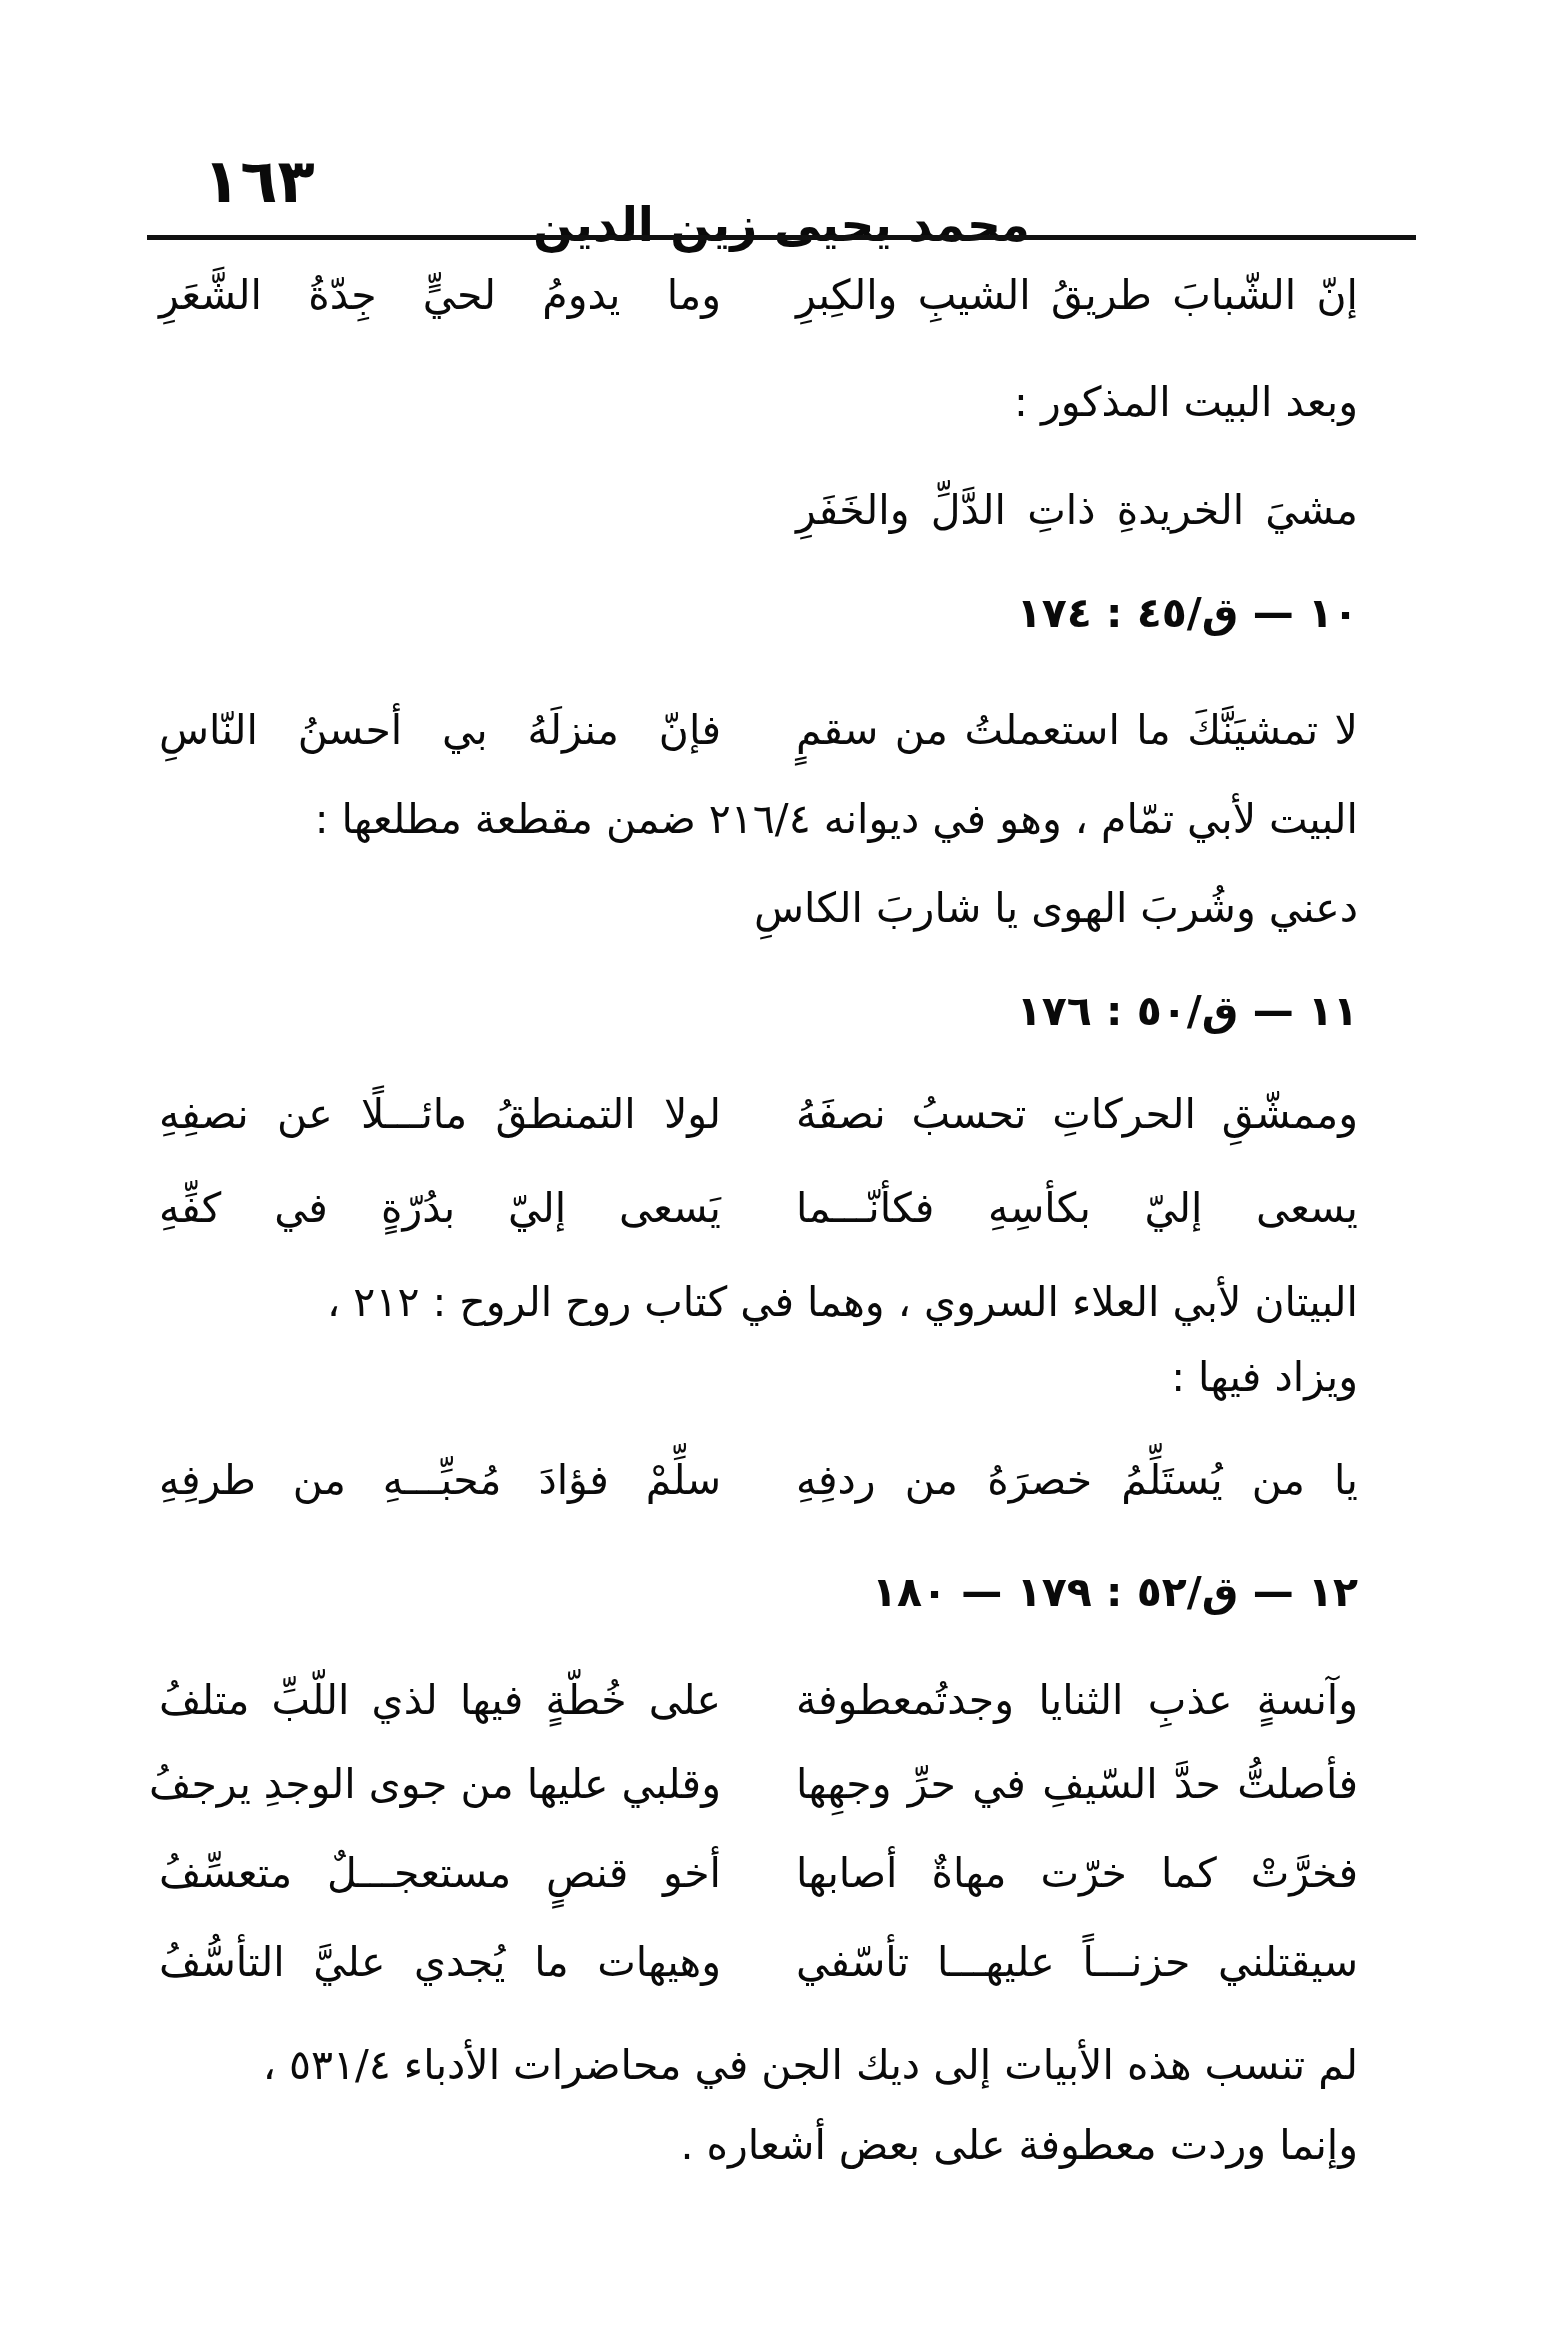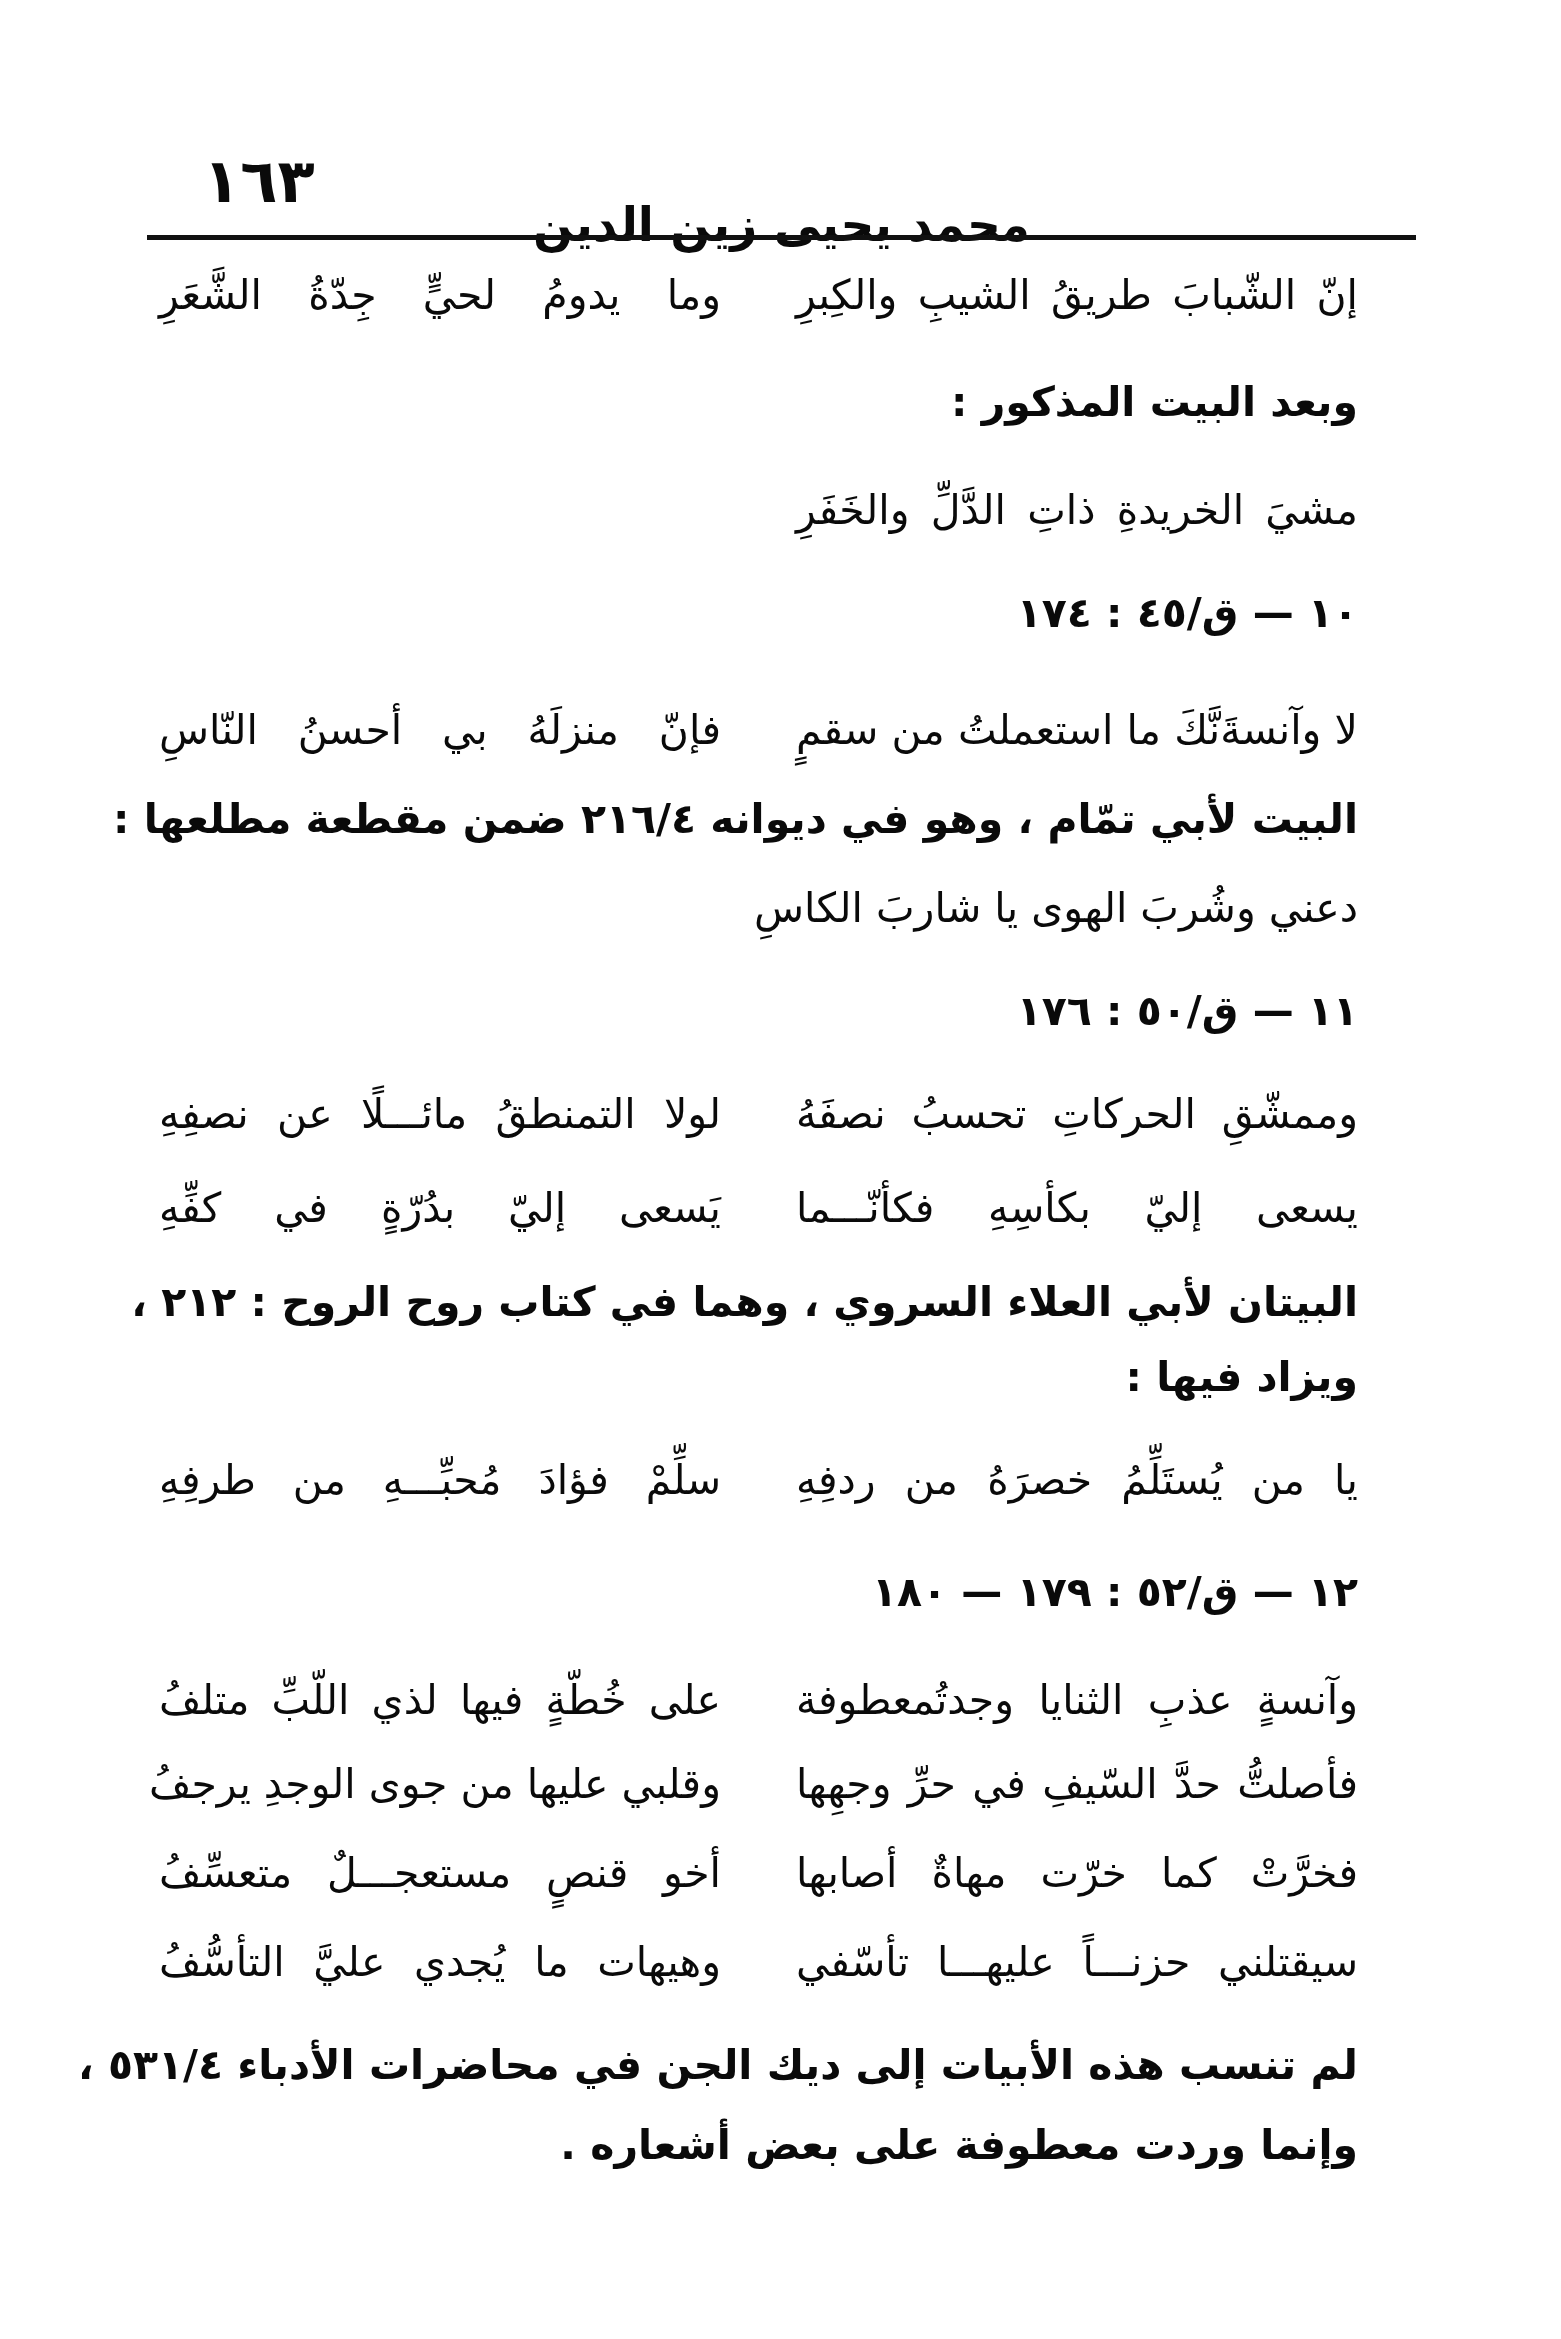--- a/index.html
+++ b/index.html
@@ -75,21 +75,21 @@
       text-align: justify;
       text-align-last: justify;
       white-space: nowrap;
     }
     .hemistich.second {
       text-align-last: justify;
     }
     .prose {
       text-align: right;
       padding-right: 112px;
-      font-weight: bold;
+      font-weight: normal;
     }
     .prose.cont {
       padding-right: 0;
     }
     .section {
       text-align: right;
       padding-right: 403px;
       font-size: 41px;
       font-weight: bold;
       letter-spacing: 0.9px;
@@ -114,21 +114,21 @@
 
   <div class="line prose" style="top:365px">وبعد البيت المذكور :</div>
 
   <div class="line verse" style="top:473px">
     <span class="hemistich second">مشيَ الخريدةِ ذاتِ الدَّلِّ والخَفَرِ</span>
   </div>
 
   <div class="line section" style="top:576px">١٠ — ق/٤٥ : ١٧٤</div>
 
   <div class="line verse" style="top:693px">
-    <span class="hemistich">لا وآنسةَنَّكَ ما استعملتُ من سقمٍ</span>
+    <span class="hemistich">لا تمشيَنَّكَ ما استعملتُ من سقمٍ</span>
     <span class="hemistich second">فإنّ منزلَهُ بي أحسنُ النّاسِ</span>
   </div>
 
   <div class="line prose" style="top:782px">البيت لأبي تمّام ، وهو في ديوانه ٢١٦/٤ ضمن مقطعة مطلعها :</div>
 
   <div class="line verse" style="top:871px">
     <span class="hemistich">دعني وشُربَ الهوى يا شاربَ الكاسِ</span>
   </div>
 
   <div class="line section" style="top:974px">١١ — ق/٥٠ : ١٧٦</div>

